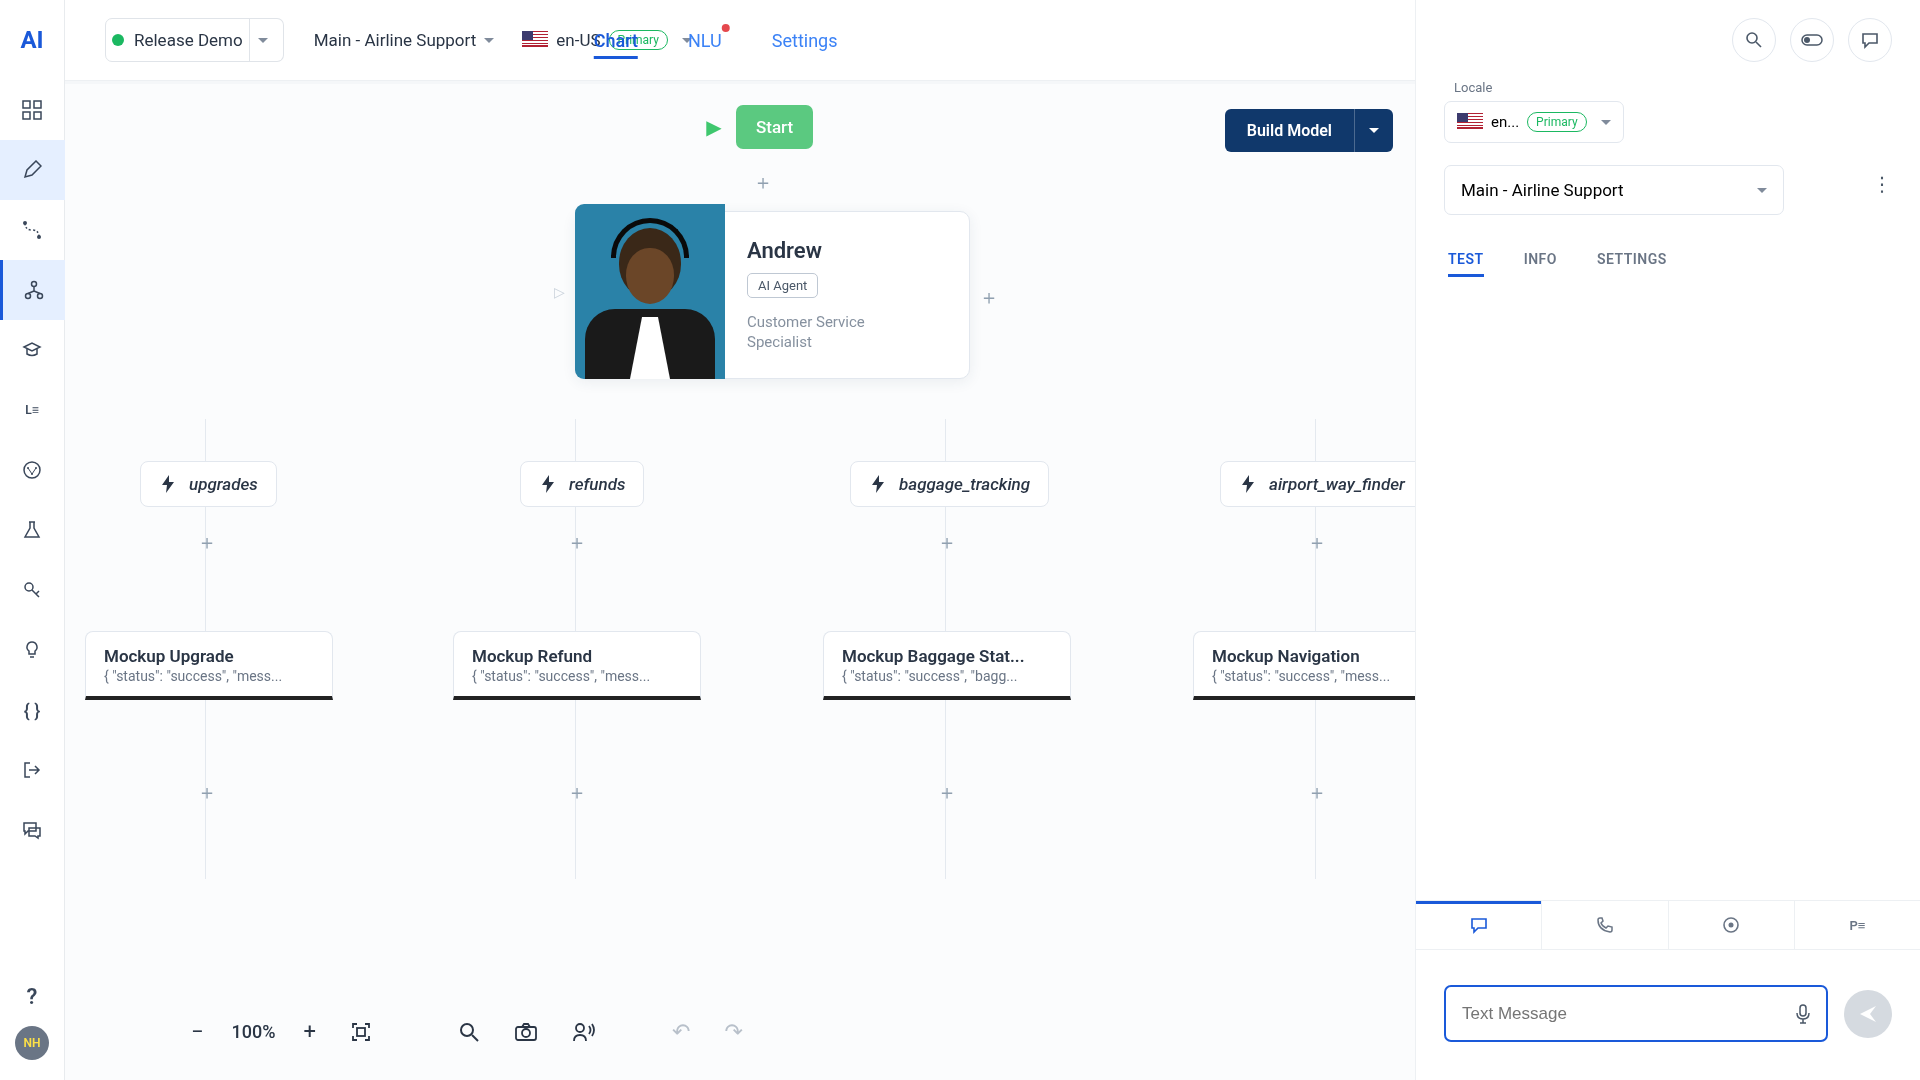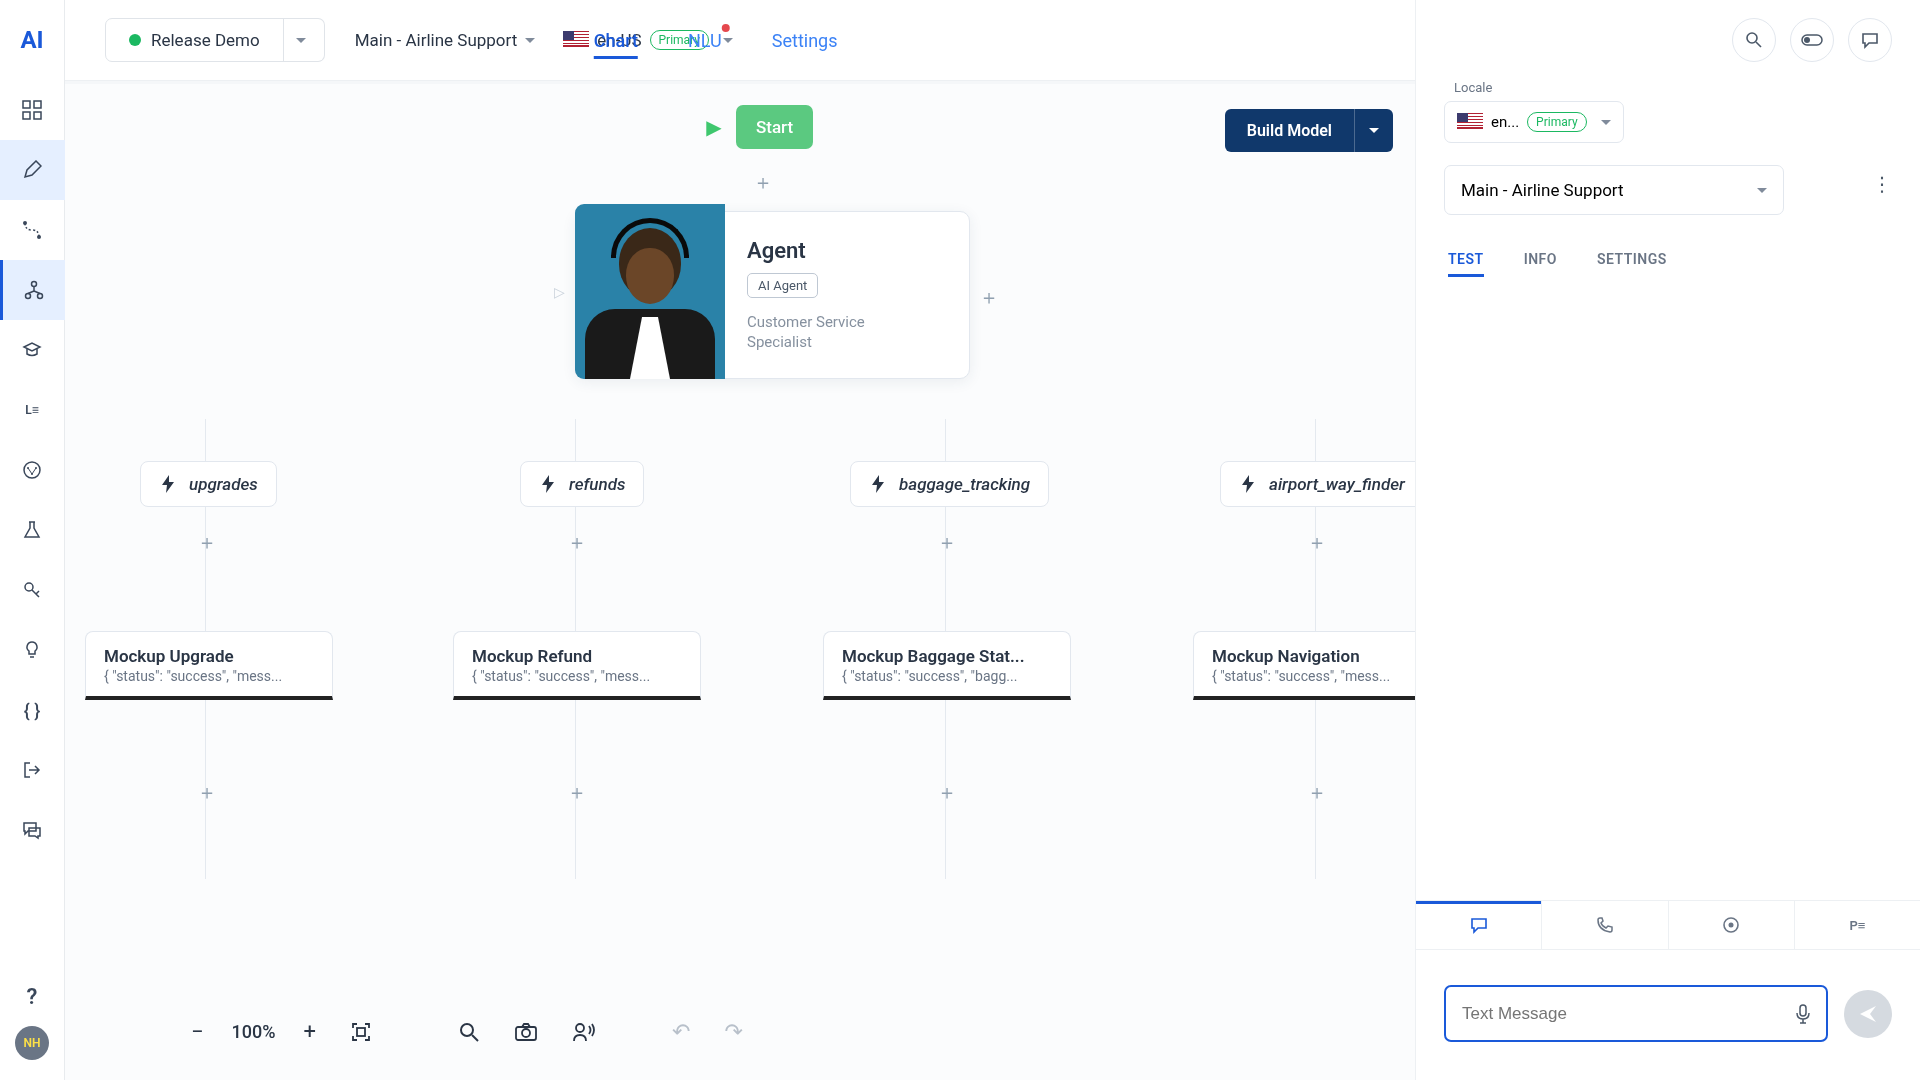--- a/index.html
+++ b/index.html
@@ -9,21 +9,21 @@
 .leftrail { position: absolute; left: 0; top: 0; width: 65px; height: 100%; background: #fff; border-right: 1px solid #e8ebee; display: flex; flex-direction: column; align-items: center; }
 .logo { width: 65px; height: 80px; display: flex; align-items: center; justify-content: center; font-size: 24px; font-weight: 700; color: #1a59d9; }
 .rail-icon { width: 65px; height: 60px; display: flex; align-items: center; justify-content: center; color: #3a475a; cursor: pointer; font-size: 20px; position: relative; }
 .rail-icon.active1 { background: #e5efff; }
 .rail-icon.sel { background: #e5efff; border-left: 3px solid #1a59d9; }
 .rail-spacer { flex: 1; }
 .avatar-small { width: 34px; height: 34px; border-radius: 50%; background: #6a7585; color: #fde047; display: flex; align-items: center; justify-content: center; font-size: 12px; font-weight: 600; margin-bottom: 20px; }
 
 
 .topbar { position: absolute; left: 65px; top: 0; right: 505px; height: 80px; display: flex; align-items: center; padding: 0 40px; background: #fff; }
-.pill { display: flex; align-items: center; height: 44px; padding: 0 23px; border: 1px solid #e0e4e9; border-radius: 7px; margin-right: 10px; font-size: 17px; color: #2a3545; cursor: pointer; gap: 10px; }
+.pill { display: flex; align-items: center; height: 44px; padding: 0 6px; border: 1px solid #e0e4e9; border-radius: 7px; margin-right: 10px; font-size: 17px; color: #2a3545; cursor: pointer; gap: 10px; }
 .dot-green { width: 12px; height: 12px; border-radius: 50%; background: #1bb861; }
 .caret { width: 0; height: 0; border-left: 5px solid transparent; border-right: 5px solid transparent; border-top: 5px solid #808b9b; }
 .pill-split { width: 40px; justify-content: center; margin-left: -6px; border-left: none; border-radius: 0 7px 7px 0; }
 .pill-main { border-radius: 7px 0 0 7px; margin-right: 0; }
 .selector-plain { display: flex; align-items: center; gap: 8px; font-size: 17px; color: #2a3545; margin-left: 20px; cursor: pointer; }
 .flag-box { width: 26px; height: 18px; background: linear-gradient(180deg, #b22234 0%, #b22234 8%, #fff 8%, #fff 16%, #b22234 16%, #b22234 24%, #fff 24%, #fff 32%, #b22234 32%, #b22234 40%, #fff 40%, #fff 48%, #b22234 48%, #b22234 56%, #fff 56%, #fff 64%, #b22234 64%, #b22234 72%, #fff 72%, #fff 80%, #b22234 80%, #b22234 88%, #fff 88%, #fff 100%); position: relative; }
 .flag-box::before { content: ''; position: absolute; top: 0; left: 0; width: 11px; height: 9px; background: #3c3b6e; }
 .badge-primary { font-size: 12px; color: #1bb861; border: 1px solid #1bb861; border-radius: 12px; padding: 2px 8px; background: #fff; }
 
 .tabs-center { position: absolute; left: 50%; transform: translateX(-60%); display: flex; gap: 50px; align-items: center; }
@@ -228,21 +228,21 @@
   <div class="agent-card">
     <div class="card-play">▷</div>
     <div class="agent-img">
       <div class="agent-headset"></div>
       <div class="agent-head"></div>
       <div class="agent-face"></div>
       <div class="agent-body"></div>
       <div class="agent-shirt"></div>
     </div>
     <div class="agent-info">
-      <div class="agent-name">Agent</div>
+      <div class="agent-name">Andrew</div>
       <div class="agent-badge">AI Agent</div>
       <div class="agent-role">Customer Service Specialist</div>
     </div>
     <div class="card-plus">＋</div>
   </div>
 
   <div class="cols">
 
     <div class="col-line-v" style="left:140px;"></div>
     <div class="col-line-v" style="left:510px;"></div>

